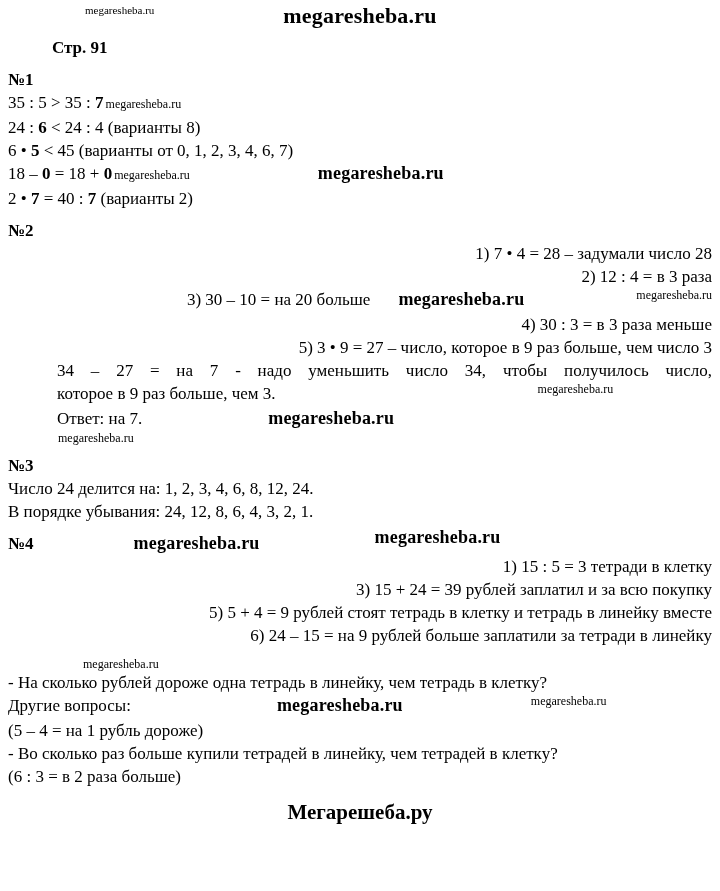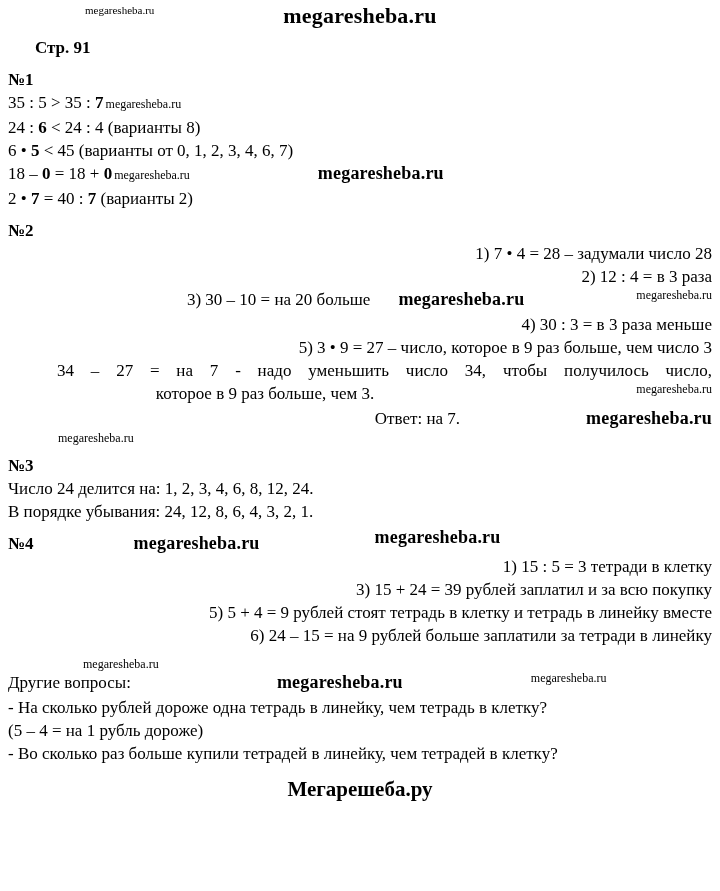--- a/index.html
+++ b/index.html
@@ -23,27 +23,27 @@
   .header {
     text-align: center;
     font-weight: bold;
     font-size: 22px;
     padding-top: 3px;
     letter-spacing: 0.2px;
   }
   .content { padding: 7px 8px 0 8px; }
   .page-label {
     font-weight: bold;
-    margin-left: 27px;
+    margin-left: 44px;
     line-height: 23px;
   }
   .section { margin-top: 9px; }
   .line { line-height: 23px; min-height: 23px; white-space: normal; }
   .line.ind1 { padding-left: 22px; text-align: right; }
-  .line.ind2 { padding-left: 49px; text-align: right; }
+  .line.ind2 { padding-left: 49px; }
   .line.just { text-align: justify; text-align-last: justify; }
   .line.wmline { line-height: 13px; min-height: 13px; }
   .hd { font-weight: bold; }
   .b { font-weight: bold; }
   .wm-s { font-size: 12px; }
   .wm-b { font-weight: bold; font-size: 18px; letter-spacing: 0.2px; }
   .up { position: relative; top: -6px; display: inline-block; }
   .footer {
     text-align: center;
     font-weight: bold;
@@ -88,21 +88,22 @@
       </div>
       <div class="section">
         <div class="line"><span class="hd">№4</span><span class="wm-b" style="margin-left: 100px;">megaresheba.ru</span><span class="wm-b up" style="margin-left: 115px;">megaresheba.ru</span></div>
         <div class="line ind1"><span>1) 15 : 5 = 3 тетради в клетку</span></div>
         <div class="line ind1"><span>3) 15 + 24 = 39 рублей заплатил и за всю покупку</span></div>
         <div class="line ind1"><span>5) 5 + 4 = 9 рублей стоят тетрадь в клетку и тетрадь в линейку вместе</span></div>
         <div class="line ind1"><span>6) 24 – 15 = на 9 рублей больше заплатили за тетради в линейку</span></div>
       </div>
       <div class="section">
         <div class="line wmline"><span class="wm-s" style="margin-left: 75px;">megaresheba.ru</span></div>
+        <div class="line"><span>- На сколько рублей дороже одна тетрадь в линейку, чем тетрадь в клетку?</span></div>
         <div class="line"><span>Другие вопросы:</span><span class="wm-b" style="margin-left: 146px;">megaresheba.ru</span><span class="wm-s up" style="margin-left: 128px;">megaresheba.ru</span></div>
-        <div class="line"><span>- На сколько рублей дороже одна тетрадь в линейку, чем тетрадь в клетку?</span></div>
         <div class="line"><span>(5 – 4 = на 1 рубль дороже)</span></div>
         <div class="line"><span>- Во сколько раз больше купили тетрадей в линейку, чем тетрадей в клетку?</span></div>
+        <div class="line"><span>(6 : 3 = в 2 раза больше)</span></div>
       </div>
     </div>
 </div>
 
 <div class="footer">Мегарешеба.ру</div>
 
 </body></html>

